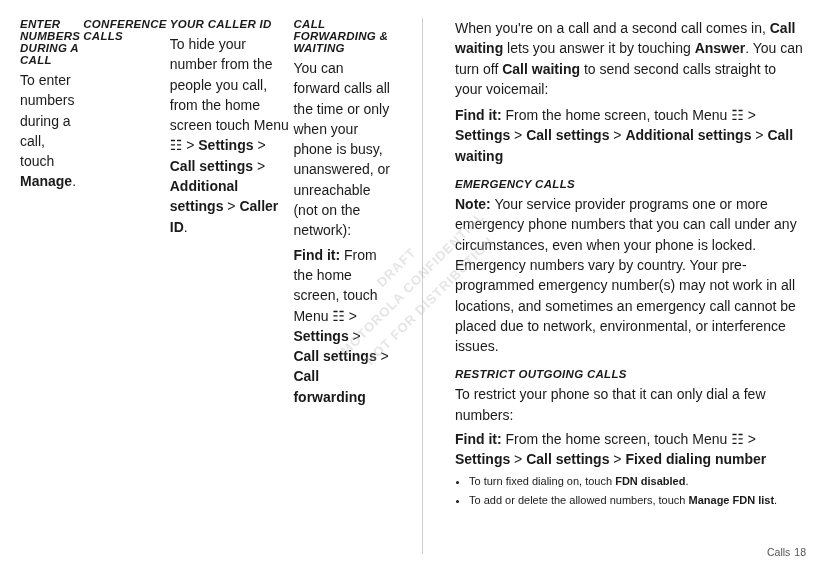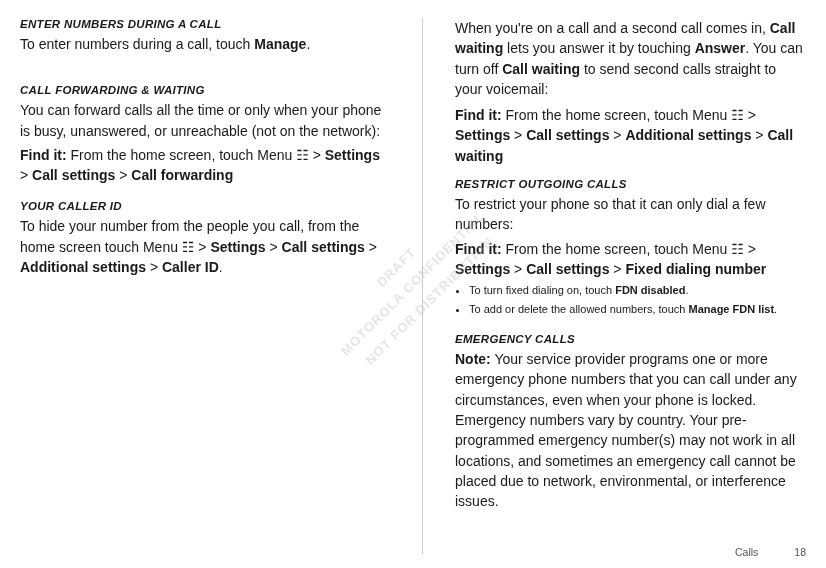--- a/index.html
+++ b/index.html
@@ -19,21 +19,21 @@
       width: 826px;
       height: 568px;
       padding: 18px 20px 14px 20px;
       gap: 28px;
       position: relative;
     }
 
     .left-column {
       flex: 0 0 370px;
       display: flex;
-      flex-direction: column;
+      flex-direction: row;
       gap: 3px;
     }
 
     .right-column {
       flex: 1;
       display: flex;
       flex-direction: column;
       gap: 0px;
     }
 
@@ -89,21 +89,21 @@
       line-height: 1.8;
     }
 
     .page-footer {
       position: absolute;
       bottom: 10px;
       right: 20px;
       font-size: 10.5px;
       color: #555;
       display: flex;
-      gap: 36px;
+      gap: 4px;
     }
 
     .divider-line {
       width: 1px;
       background: #ccc;
       margin: 0 4px;
       align-self: stretch;
     }
   </style>
 </head>
@@ -120,74 +120,75 @@
   <div class="left-column">
 
     <div class="section">
       <div class="section-title">ENTER NUMBERS DURING A CALL</div>
       <div class="section-body">
         To enter numbers during a call, touch <b>Manage</b>.
       </div>
     </div>
 
     <div class="section">
+      <div class="section-title">CONFERENCE CALLS</div>
     </div>
 
+
+    <div class="section">
+      <div class="section-title">YOUR CALLER ID</div>
+      <div class="section-body">
+        To hide your number from the people you call, from the home screen touch Menu ☷ &gt; <b>Settings</b> &gt; <b>Call settings</b> &gt; <b>Additional settings</b> &gt; <b>Caller ID</b>.
+      </div>
+    </div>
 
     <div class="section">
       <div class="section-title">CALL FORWARDING &amp; WAITING</div>
       <div class="section-body">
         You can forward calls all the time or only when your phone is busy, unanswered, or unreachable (not on the network):
       </div>
       <div class="section-body" style="margin-top:4px;">
         <b>Find it:</b> From the home screen, touch Menu ☷ &gt; <b>Settings</b> &gt; <b>Call settings</b> &gt; <b>Call forwarding</b>
-      </div>
-    </div>
-
-    <div class="section">
-      <div class="section-title">YOUR CALLER ID</div>
-      <div class="section-body">
-        To hide your number from the people you call, from the home screen touch Menu ☷ &gt; <b>Settings</b> &gt; <b>Call settings</b> &gt; <b>Additional settings</b> &gt; <b>Caller ID</b>.
       </div>
     </div>
 
   </div>
 
   <div class="divider-line"></div>
 
   <div class="right-column">
 
     <div class="section-body" style="margin-bottom:6px;">
       When you're on a call and a second call comes in, <b>Call waiting</b> lets you answer it by touching <b>Answer</b>. You can turn off <b>Call waiting</b> to send second calls straight to your voicemail:
     </div>
     <div class="section-body" style="margin-bottom:12px;">
       <b>Find it:</b> From the home screen, touch Menu ☷ &gt; <b>Settings</b> &gt; <b>Call settings</b> &gt; <b>Additional settings</b> &gt; <b>Call waiting</b>
     </div>
 
     <div class="section">
+      <div class="section-title">EMERGENCY CALLS</div>
+      <div class="section-body">
+        <b>Note:</b> Your service provider programs one or more emergency phone numbers that you can call under any circumstances, even when your phone is locked. Emergency numbers vary by country. Your pre-programmed emergency number(s) may not work in all locations, and sometimes an emergency call cannot be placed due to network, environmental, or interference issues.
+      </div>
+    </div>
+
+    <div class="section">
       <div class="section-title">RESTRICT OUTGOING CALLS</div>
       <div class="section-body">
         To restrict your phone so that it can only dial a few numbers:
       </div>
       <div class="section-body" style="margin-top:4px;">
         <b>Find it:</b> From the home screen, touch Menu ☷ &gt; <b>Settings</b> &gt; <b>Call settings</b> &gt; <b>Fixed dialing number</b>
       </div>
       <ul class="bullet-list">
         <li>To turn fixed dialing on, touch <b>FDN disabled</b>.</li>
         <li>To add or delete the allowed numbers, touch <b>Manage FDN list</b>.</li>
       </ul>
     </div>
 
-    <div class="section">
-      <div class="section-title">EMERGENCY CALLS</div>
-      <div class="section-body">
-        <b>Note:</b> Your service provider programs one or more emergency phone numbers that you can call under any circumstances, even when your phone is locked. Emergency numbers vary by country. Your pre-programmed emergency number(s) may not work in all locations, and sometimes an emergency call cannot be placed due to network, environmental, or interference issues.
-      </div>
-    </div>
-
   </div>
 
   <div class="page-footer">
     <span>Calls</span>
     <span>18</span>
   </div>
 
 </div>
 
 </body></html>

